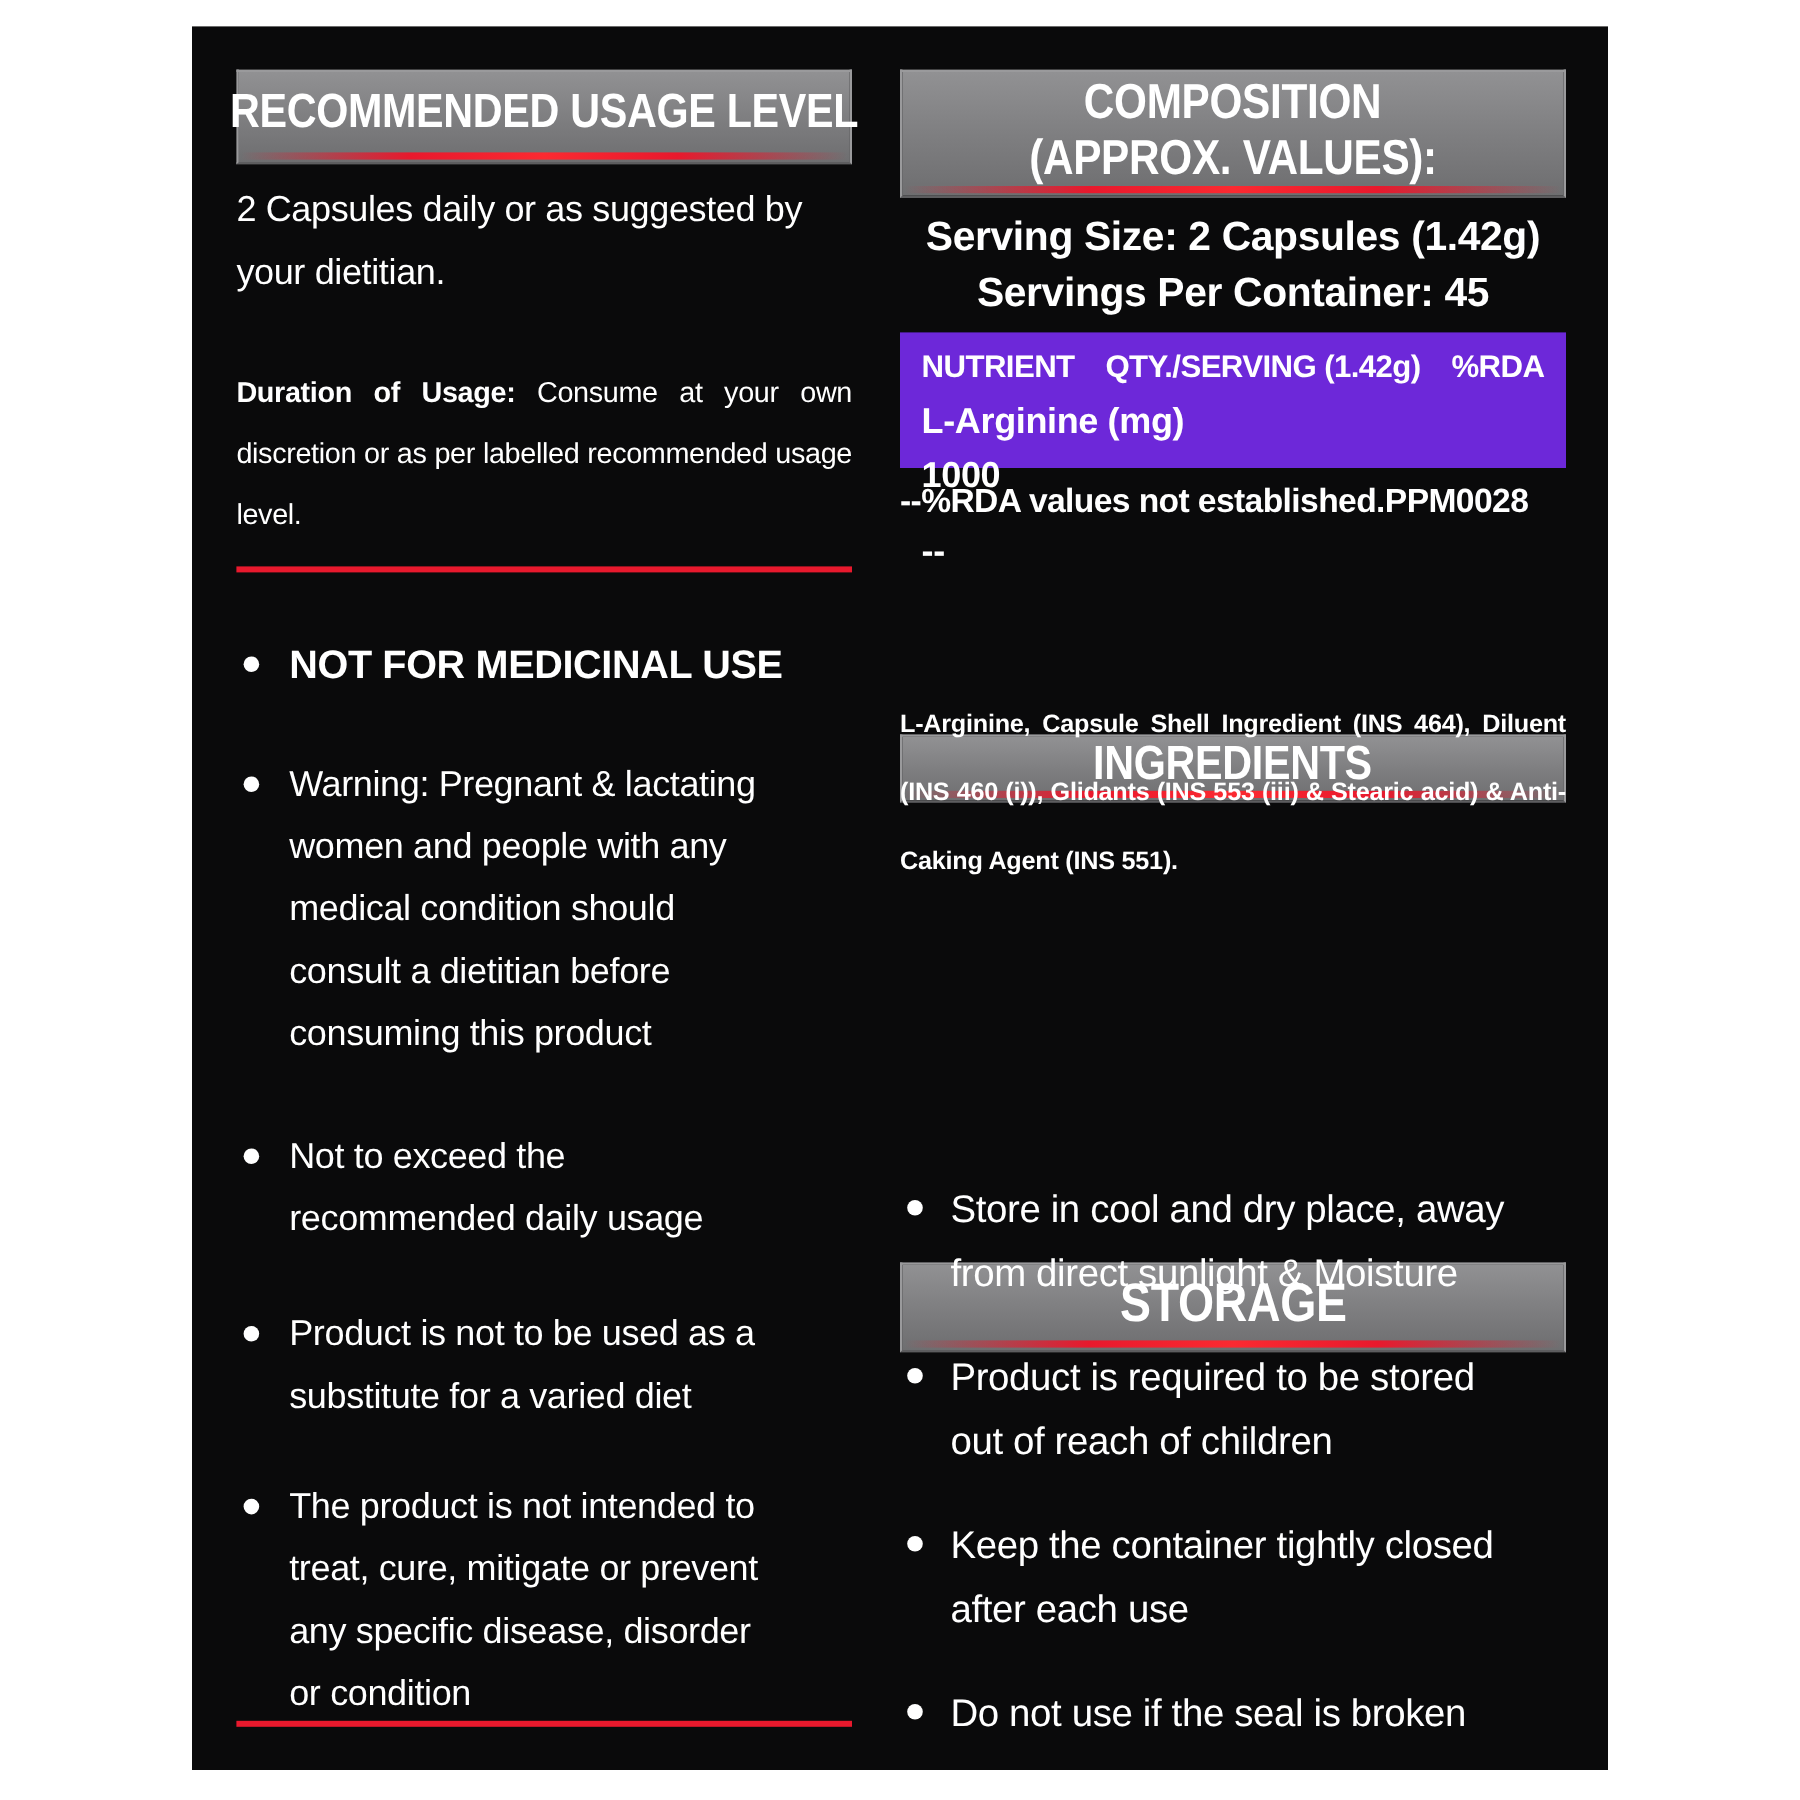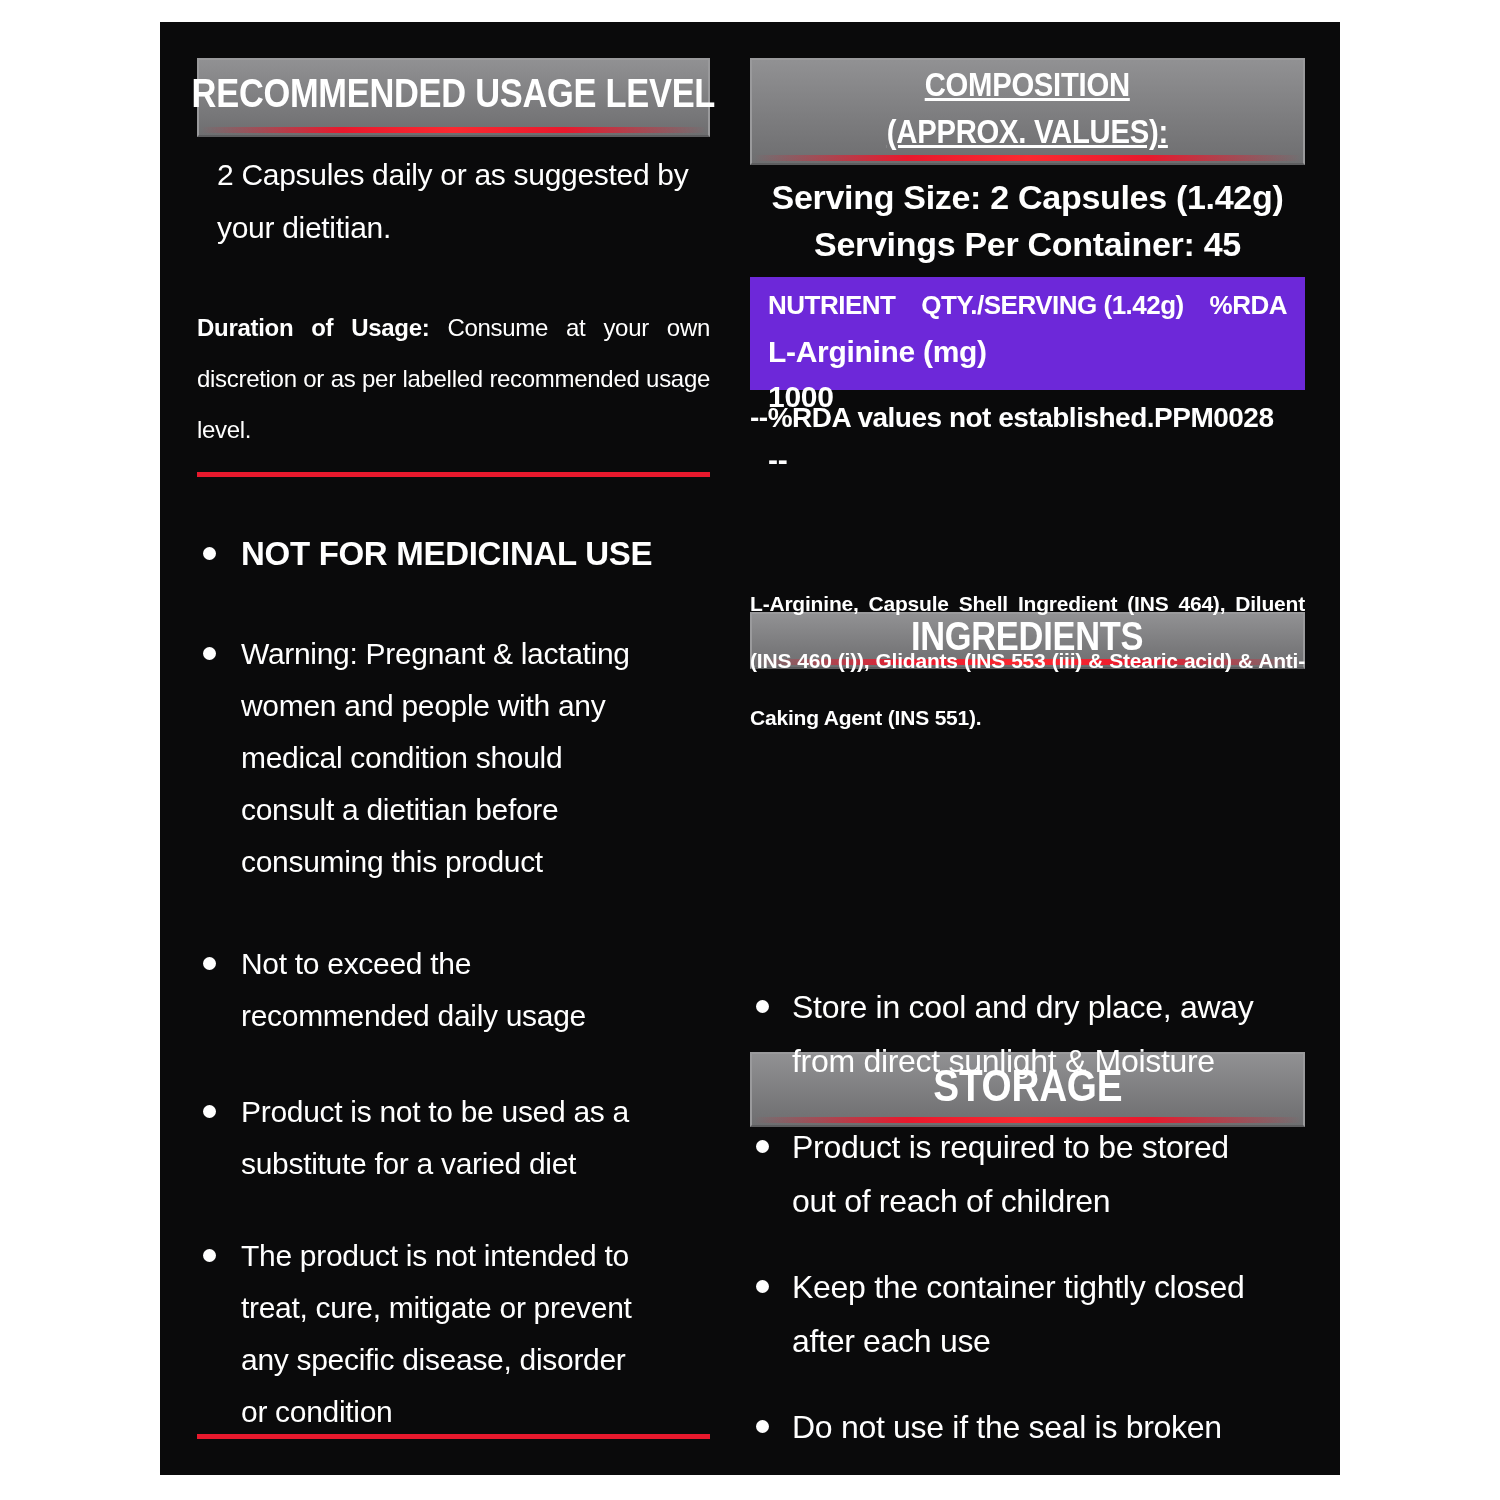--- a/index.html
+++ b/index.html
@@ -19,38 +19,38 @@
            font-weight:700;text-align:center;position:relative;padding-bottom:8px;}
   .headbox .hx{display:block;white-space:nowrap;transform:scaleX(0.86);transform-origin:50% 50%;}
   .headbox::after{content:"";position:absolute;left:2px;right:2px;bottom:2px;height:6px;
     background:linear-gradient(90deg,rgba(232,25,45,0) 0%,rgba(232,25,45,0.25) 7%,
       #e8192d 28%,#fb2a31 50%,#e8192d 72%,rgba(232,25,45,0.25) 93%,rgba(232,25,45,0) 100%);}
 
   .redline{height:5px;background:#e8192d;}
 
   
   .usage-head{top:36px;height:79px;font-size:40px;}
-  .p1{top:126px;font-size:30px;line-height:53px;white-space:pre-line;margin-left:20px;}
+  .p1{top:126px;font-size:30px;line-height:53px;white-space:pre-line;}
   .p2{top:280px;font-size:24px;line-height:51px;text-align:justify;}
   .p2 .bold{font-weight:700;}
   .sep1{top:450px;}
   .sep2{top:1412px;}
   ul.blist{list-style:none;margin:0;padding:0;}
   #left-bullets{top:506px;font-size:30px;line-height:52px;}
   #left-bullets li{position:relative;padding-left:44px;}
   #left-bullets li:nth-child(1){margin-bottom:48px;}
   #left-bullets li:nth-child(2){margin-bottom:50px;}
   #left-bullets li:nth-child(3){margin-bottom:44px;}
   #left-bullets li:nth-child(4){margin-bottom:40px;}
   li.bold{font-weight:700;font-size:33px;}
   .dot{position:absolute;left:6px;top:19px;width:13px;height:13px;border-radius:50%;background:#ffffff;}
   .btxt{white-space:pre-line;display:block;}
 
   
-  .comp-head{top:36px;height:107px;font-size:34px;line-height:47px;text-decoration:underline;}
+  .comp-head{top:36px;height:107px;font-size:41px;line-height:47px;}
   .serving{top:152px;font-size:34px;font-weight:700;line-height:47px;text-align:center;white-space:nowrap;}
   .ntable{top:255px;height:113px;background:#6d28d9;box-sizing:border-box;padding:13px 18px 0 18px;}
   .nhead{display:flex;justify-content:space-between;align-items:baseline;
          font-weight:700;font-size:26px;letter-spacing:-0.5px;white-space:nowrap;}
   .nrow{display:flex;align-items:baseline;font-weight:700;font-size:30px;margin-top:14px;white-space:nowrap;flex-direction:column;}
   .lead{flex:1 1 auto;align-self:flex-end;height:8px;border-bottom:3px solid #98989a;margin:0 14px;}
   .lead.short{flex:0 0 26px;margin:0 16px 0 10px;}
   .nnote{top:380px;display:flex;justify-content:flex-start;align-items:baseline;
          font-weight:700;font-size:28px;letter-spacing:-0.5px;}
   .ing-head{top:483px;height:57px;font-size:40px;}

